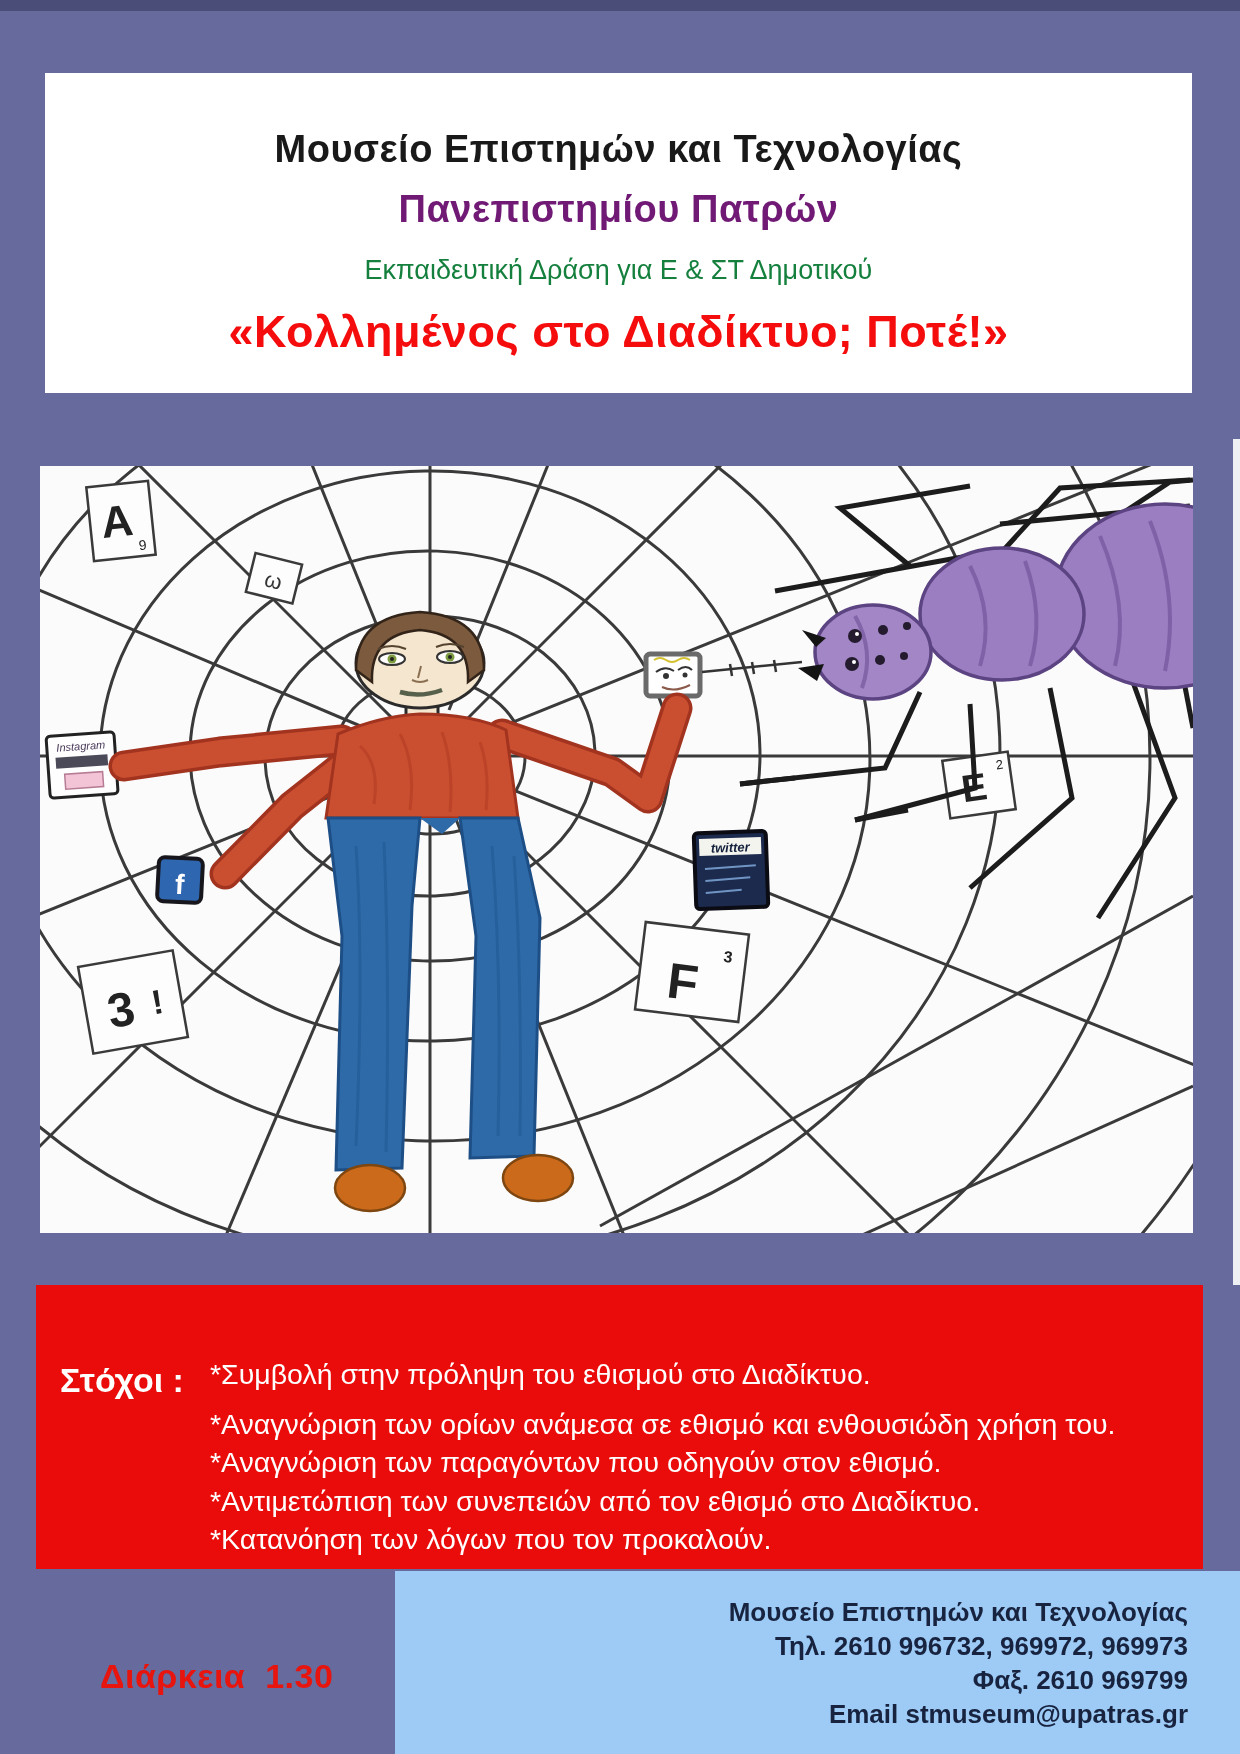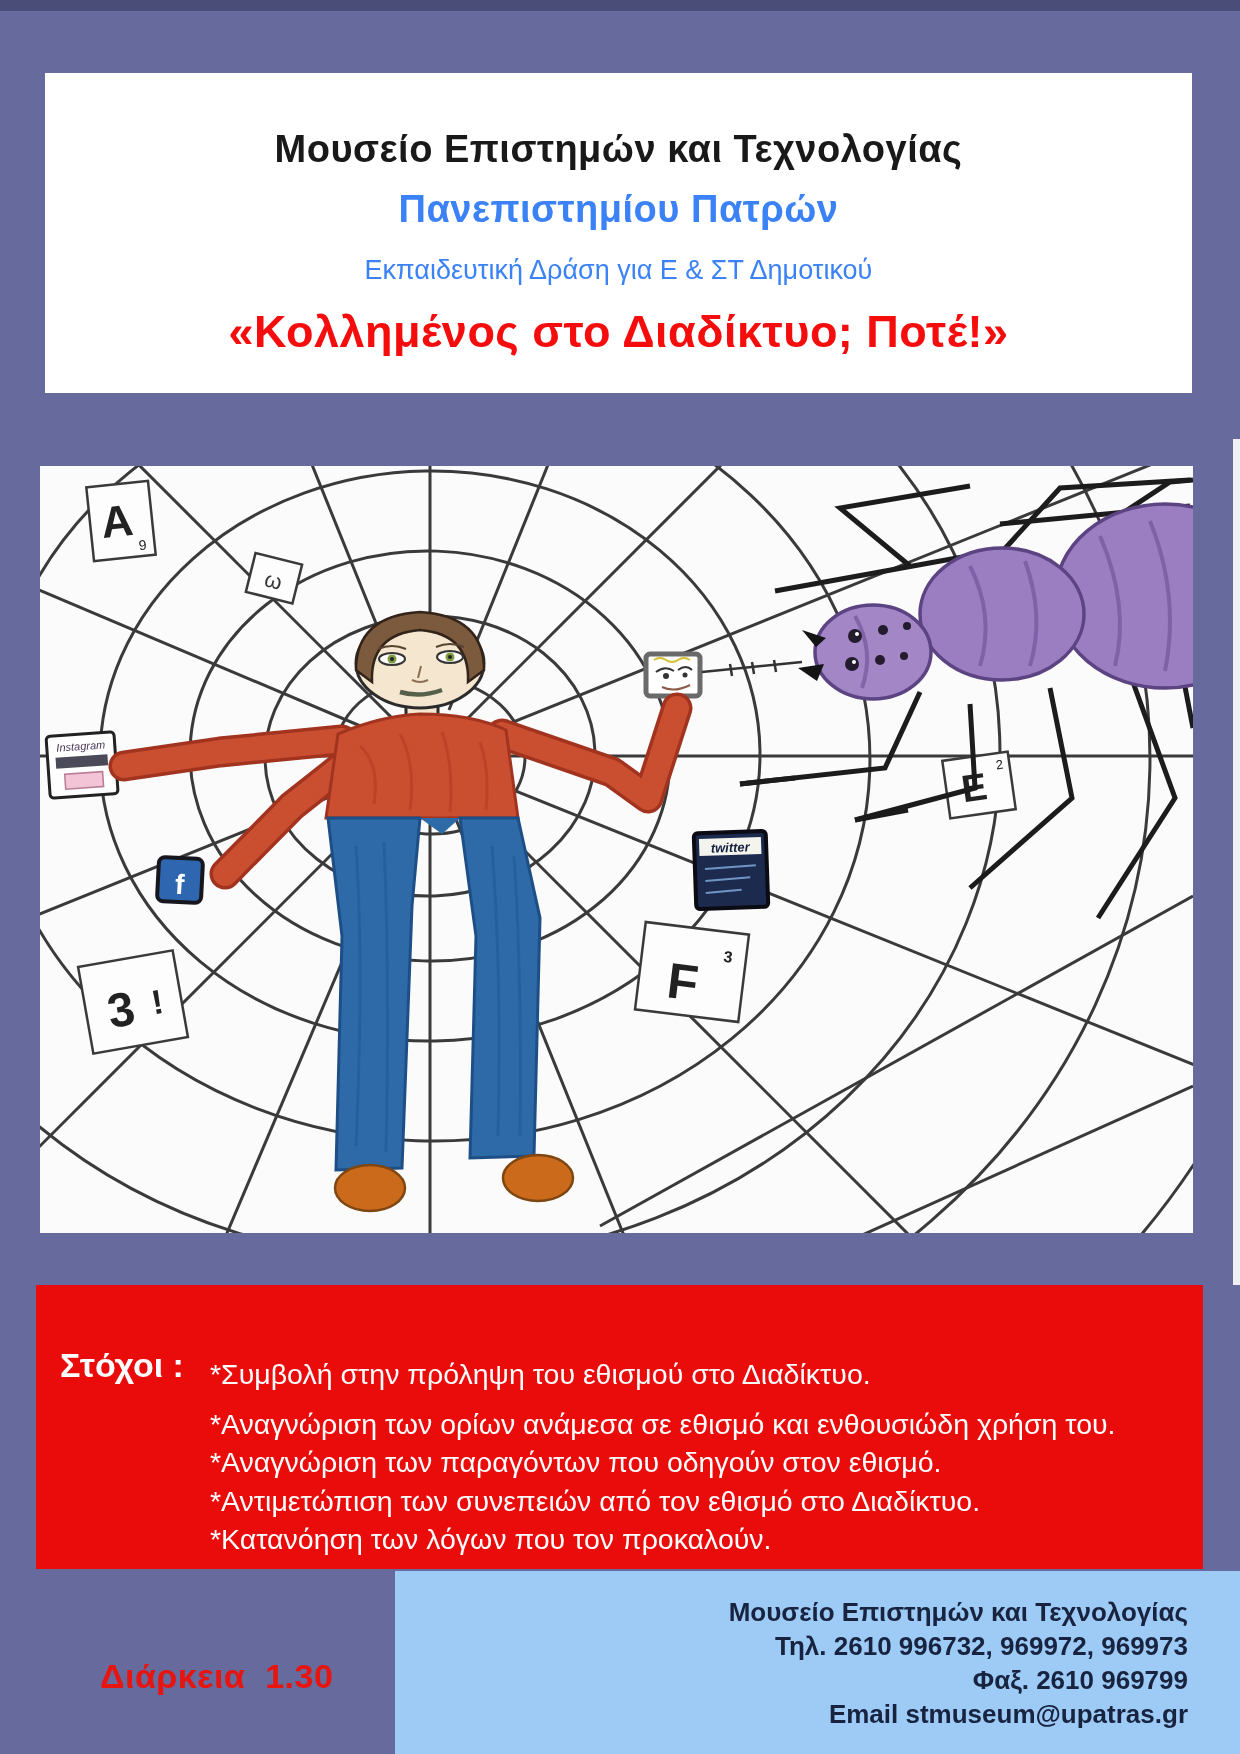--- a/index.html
+++ b/index.html
@@ -7,40 +7,40 @@
     position:relative;width:1240px;height:1754px;margin:11px auto;
     background:#666a9c;overflow:hidden;
     font-family:"Liberation Sans","DejaVu Sans",sans-serif;
   }
   
   .header-box{
     position:absolute;left:45px;top:62px;width:1147px;height:320px;
     background:#ffffff;text-align:center;
   }
   .h-title{margin-top:54px;font-size:38px;line-height:44px;font-weight:bold;color:#191919;letter-spacing:.5px;}
-  .h-title2{margin-top:16px;font-size:38px;line-height:44px;font-weight:bold;color:#3b82f6;letter-spacing:.5px;}
-  .h-sub{margin-top:24px;font-size:27px;line-height:31px;color:#3b82f6;}
+  .h-title2{margin-top:16px;font-size:38px;line-height:44px;font-weight:bold;color:#701a75;letter-spacing:.5px;}
+  .h-sub{margin-top:24px;font-size:27px;line-height:31px;color:#15803d;}
   .h-slogan{margin-top:20px;font-size:45px;line-height:52px;font-weight:bold;color:#f50d0d;letter-spacing:.5px;text-align:center;}
   
   .art-box{
     position:absolute;left:40px;top:455px;width:1153px;height:767px;
     background:#fbfbfb;
   }
   .art-box svg{display:block;width:100%;height:100%;}
   .right-sliver{
     position:absolute;left:1233px;top:428px;width:7px;height:846px;
     background:#eef0f4;
   }
   
   .objectives-box{
     position:absolute;left:36px;top:1274px;width:1167px;height:284px;
     background:#ea0b0b;color:#ffffff;
   }
   .obj-label{
-    position:absolute;left:24px;top:61px;font-size:34px;font-weight:bold;white-space:pre;
+    position:absolute;left:24px;top:76px;font-size:34px;font-weight:bold;white-space:pre;
   }
   .obj-list{
     position:absolute;left:174px;top:70px;width:1000px;
     font-size:28.5px;line-height:38.5px;
   }
   .obj-item{white-space:nowrap;}
   .obj-item:first-child{margin-bottom:11px;}
   
   .contact-box{
     position:absolute;left:395px;top:1560px;width:845px;height:194px;

